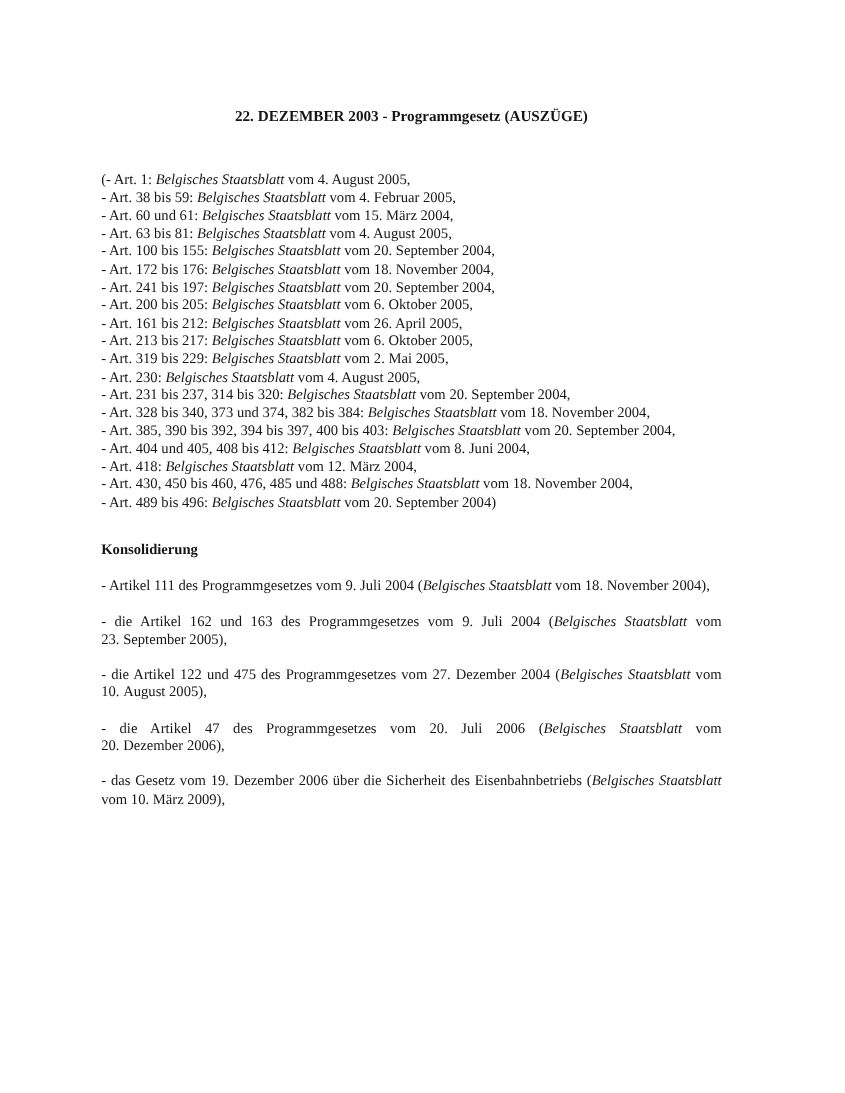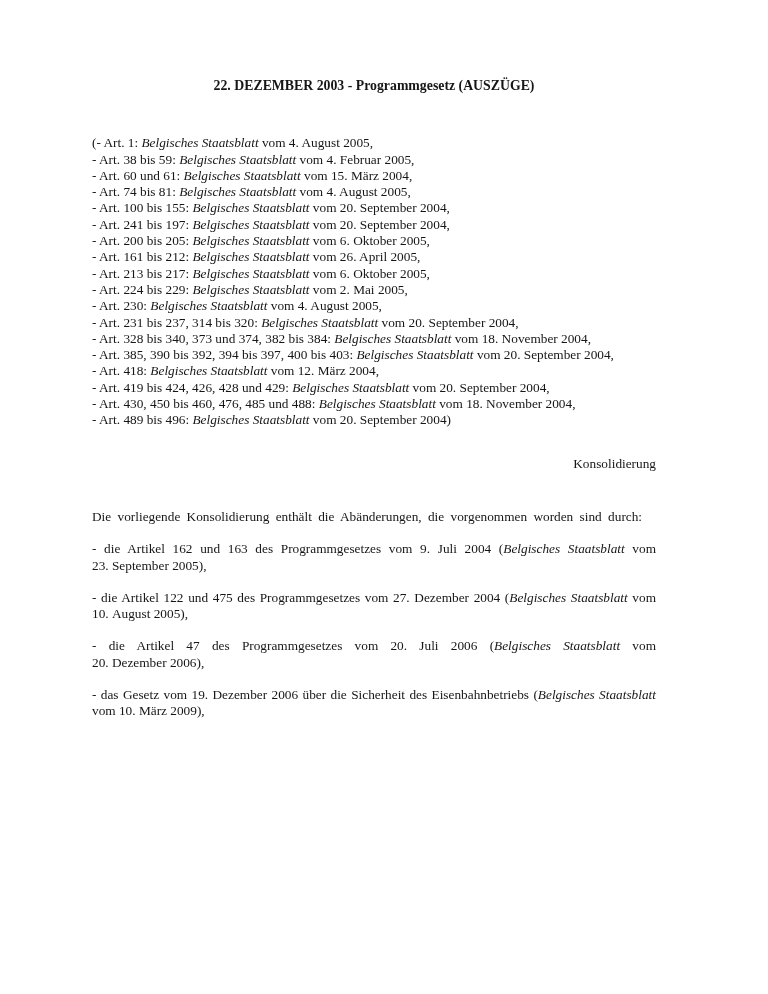--- a/index.html
+++ b/index.html
@@ -1,42 +1,42 @@
 <!DOCTYPE html>
 <html><head>
 <meta charset="utf-8">
 <style>
   html, body { margin: 0; padding: 0; background: #ffffff; }
   .page {
     position: relative;
     width: 748px;
     height: 994px;
     box-sizing: border-box;
-    padding: 78px 92px 0 92px;
+    padding: 98px 92px 0 92px;
     background: #ffffff;
     font-family: "Liberation Serif", "DejaVu Serif", serif;
     font-size: 13.3px;
     line-height: 16.3px;
     color: #161616;
     overflow: hidden;
   }
   .doc-title {
     font-size: 13.8px;
     font-weight: bold;
     text-align: center;
     margin: 0 0 41px 0;
     line-height: 16.3px;
   }
   .art-list { white-space: nowrap; }
   .art-line { }
   .art-line i, .amendment i, .intro { }
   .section-heading {
-    text-align: right;
+    text-align: left;
     margin-top: 27px;
-    font-weight: normal;
+    font-weight: bold;
     font-size: 13.3px;
     line-height: 16.3px;
   }
   .intro {
     margin-top: 37px;
     text-align: justify;
     word-spacing: 3px;
   }
   .amendment {
     margin-top: 16px;
@@ -47,41 +47,42 @@
 <body>
 
 <div class="page">
 
   <h1 class="doc-title">22. DEZEMBER 2003 - Programmgesetz (AUSZÜGE)</h1>
 
   <div class="art-list">
     <div class="art-line"><span>(- Art. 1: </span><i>Belgisches Staatsblatt</i><span> vom 4. August 2005,</span></div>
     <div class="art-line"><span>- Art. 38 bis 59: </span><i>Belgisches Staatsblatt</i><span> vom 4. Februar 2005,</span></div>
     <div class="art-line"><span>- Art. 60 und 61: </span><i>Belgisches Staatsblatt</i><span> vom 15. März 2004,</span></div>
-    <div class="art-line"><span>- Art. 74 bis 81: </span><i>Belgisches Staatsblatt</i><span> vom 4. August 2005,</span></div>
+    <div class="art-line"><span>- Art. 63 bis 81: </span><i>Belgisches Staatsblatt</i><span> vom 4. August 2005,</span></div>
     <div class="art-line"><span>- Art. 100 bis 155: </span><i>Belgisches Staatsblatt</i><span> vom 20. September 2004,</span></div>
+    <div class="art-line"><span>- Art. 172 bis 176: </span><i>Belgisches Staatsblatt</i><span> vom 18. November 2004,</span></div>
     <div class="art-line"><span>- Art. 241 bis 197: </span><i>Belgisches Staatsblatt</i><span> vom 20. September 2004,</span></div>
     <div class="art-line"><span>- Art. 200 bis 205: </span><i>Belgisches Staatsblatt</i><span> vom 6. Oktober 2005,</span></div>
     <div class="art-line"><span>- Art. 161 bis 212: </span><i>Belgisches Staatsblatt</i><span> vom 26. April 2005,</span></div>
     <div class="art-line"><span>- Art. 213 bis 217: </span><i>Belgisches Staatsblatt</i><span> vom 6. Oktober 2005,</span></div>
-    <div class="art-line"><span>- Art. 224 bis 229: </span><i>Belgisches Staatsblatt</i><span> vom 2. Mai 2005,</span></div>
+    <div class="art-line"><span>- Art. 319 bis 229: </span><i>Belgisches Staatsblatt</i><span> vom 2. Mai 2005,</span></div>
     <div class="art-line"><span>- Art. 230: </span><i>Belgisches Staatsblatt</i><span> vom 4. August 2005,</span></div>
     <div class="art-line"><span>- Art. 231 bis 237, 314 bis 320: </span><i>Belgisches Staatsblatt</i><span> vom 20. September 2004,</span></div>
     <div class="art-line"><span>- Art. 328 bis 340, 373 und 374, 382 bis 384: </span><i>Belgisches Staatsblatt</i><span> vom 18. November 2004,</span></div>
     <div class="art-line"><span>- Art. 385, 390 bis 392, 394 bis 397, 400 bis 403: </span><i>Belgisches Staatsblatt</i><span> vom 20. September 2004,</span></div>
+    <div class="art-line"><span>- Art. 404 und 405, 408 bis 412: </span><i>Belgisches Staatsblatt</i><span> vom 8. Juni 2004,</span></div>
     <div class="art-line"><span>- Art. 418: </span><i>Belgisches Staatsblatt</i><span> vom 12. März 2004,</span></div>
-    <div class="art-line"><span>- Art. 419 bis 424, 426, 428 und 429: </span><i>Belgisches Staatsblatt</i><span> vom 20. September 2004,</span></div>
     <div class="art-line"><span>- Art. 430, 450 bis 460, 476, 485 und 488: </span><i>Belgisches Staatsblatt</i><span> vom 18. November 2004,</span></div>
     <div class="art-line"><span>- Art. 489 bis 496: </span><i>Belgisches Staatsblatt</i><span> vom 20. September 2004)</span></div>
   </div>
 
   <div class="section-heading">Konsolidierung</div>
 
-  <div class="intro">Die vorliegende Konsolidierung enthält die Abänderungen, die vorgenommen worden sind durch:</div>
 
   <div>
+    <div class="amendment"><span>- Artikel&nbsp;111 des Programmgesetzes vom&nbsp;9.&nbsp;Juli&nbsp;2004 (</span><i>Belgisches Staatsblatt</i><span> vom 18.&nbsp;November&nbsp;2004),</span></div>
     <div class="amendment"><span>- die Artikel&nbsp;162 und 163 des Programmgesetzes vom&nbsp;9.&nbsp;Juli&nbsp;2004 (</span><i>Belgisches Staatsblatt</i><span> vom 23.&nbsp;September&nbsp;2005),</span></div>
     <div class="amendment"><span>- die Artikel&nbsp;122 und 475 des Programmgesetzes vom 27.&nbsp;Dezember&nbsp;2004 (</span><i>Belgisches Staatsblatt</i><span> vom 10.&nbsp;August&nbsp;2005),</span></div>
     <div class="amendment"><span>- die Artikel&nbsp;47 des Programmgesetzes vom 20.&nbsp;Juli&nbsp;2006 (</span><i>Belgisches Staatsblatt</i><span> vom 20.&nbsp;Dezember&nbsp;2006),</span></div>
     <div class="amendment"><span>- das Gesetz vom 19.&nbsp;Dezember&nbsp;2006 über die Sicherheit des Eisenbahnbetriebs (</span><i>Belgisches Staatsblatt</i><span> vom 10.&nbsp;März&nbsp;2009),</span></div>
   </div>
 
 </div>
 
 </body></html>

